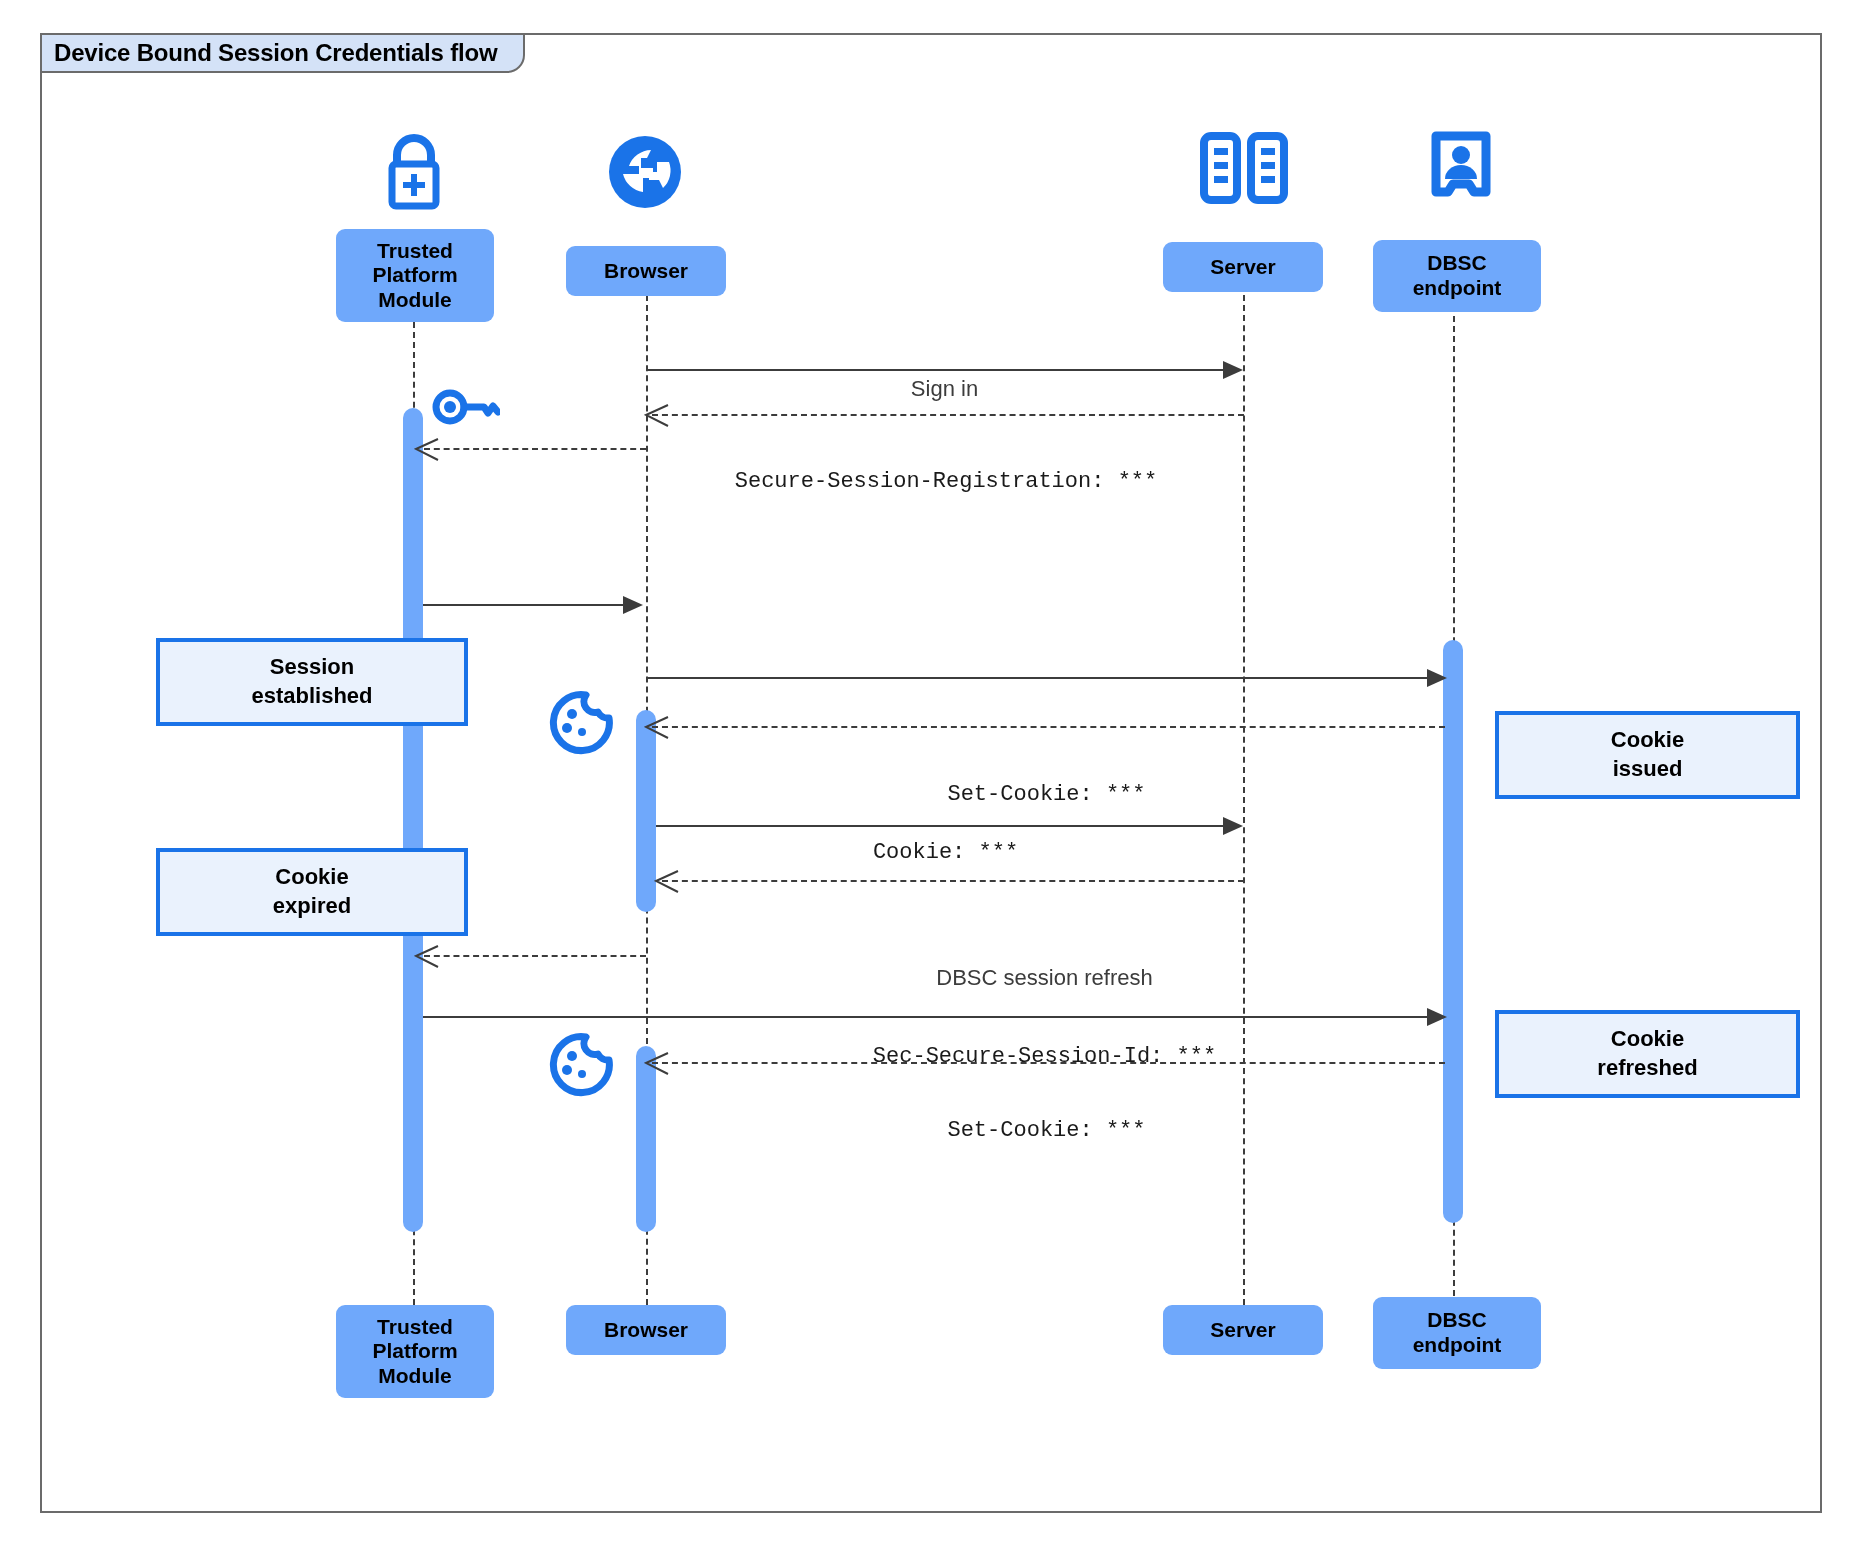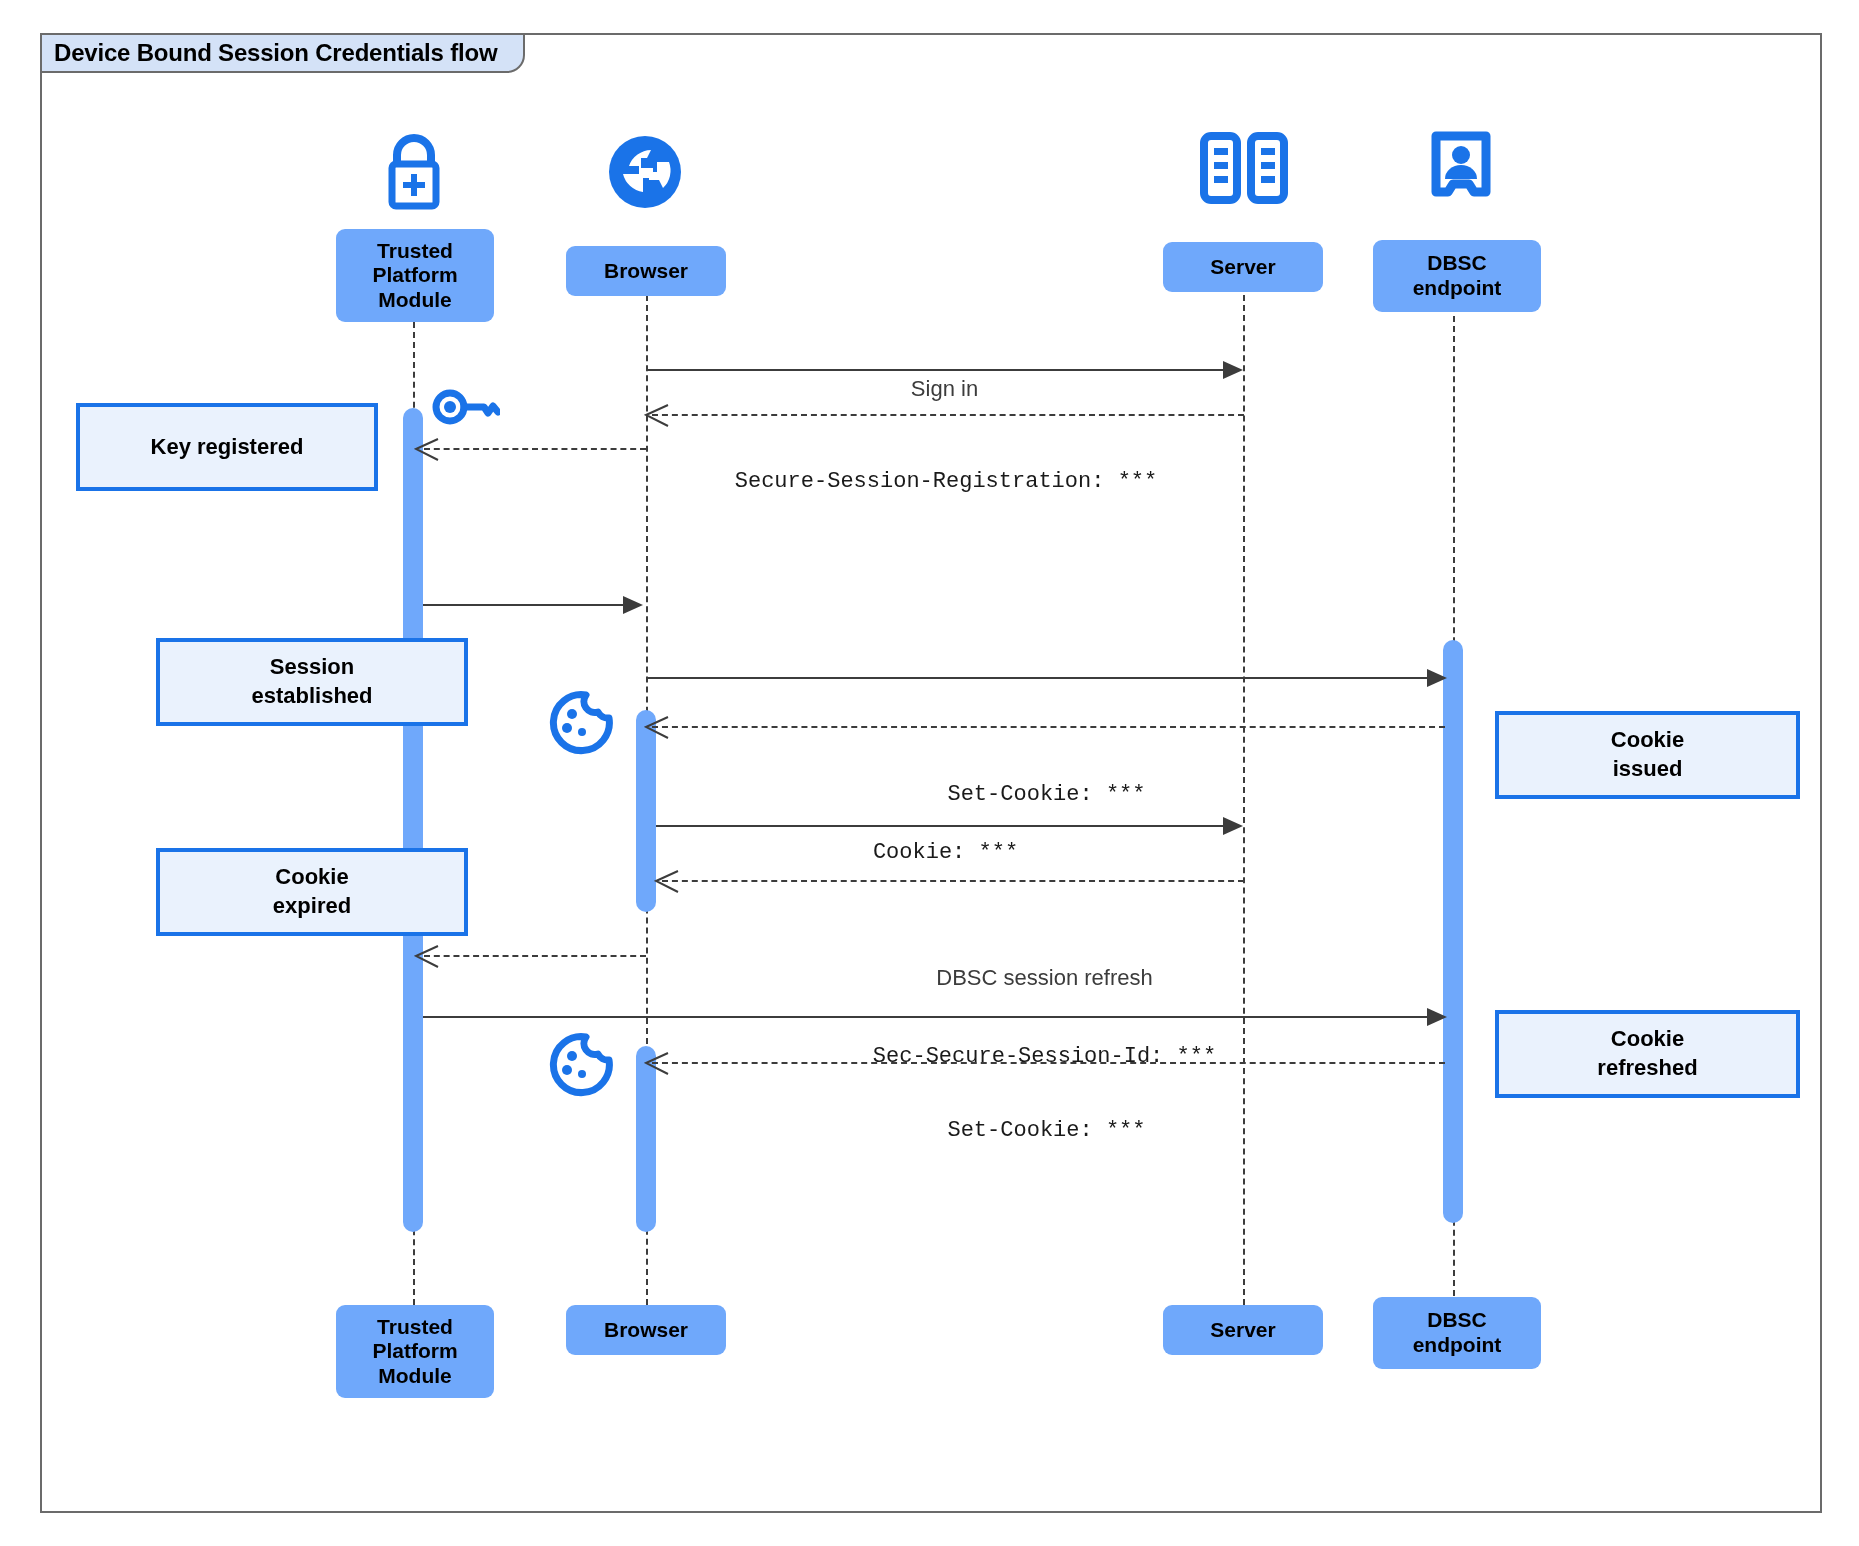--- a/index.html
+++ b/index.html
@@ -157,23 +157,20 @@
     </svg>
   </div>
 
   <div class="msg-line dashed" style="left:424px;top:448px;width:222px;"></div>
   <div class="arrowhead" style="left:414px;top:438px;">
     <svg width="26" height="24" viewBox="0 0 26 24">
         <path d="M24 1 L2 11 L24 22" fill="none" stroke="#3c3c3c" stroke-width="2"></path>
       </svg>
   </div>
 
-  <div class="note" style="left:76px;top:403px;width:302px;height:88px;">
-    <span>Key registered</span>
-  </div>
 
   <div class="msg-line" style="left:423px;top:604px;width:212px;"></div>
   <div class="arrowhead" style="left:623px;top:595px;">
     <svg width="22" height="20" viewBox="0 0 22 20">
         <path d="M0 1 L20 10 L0 19 z" fill="#3c3c3c"></path>
       </svg>
   </div>
 
   <div class="msg-line" style="left:647px;top:677px;width:798px;"></div>
   <div class="arrowhead" style="left:1427px;top:668px;">

